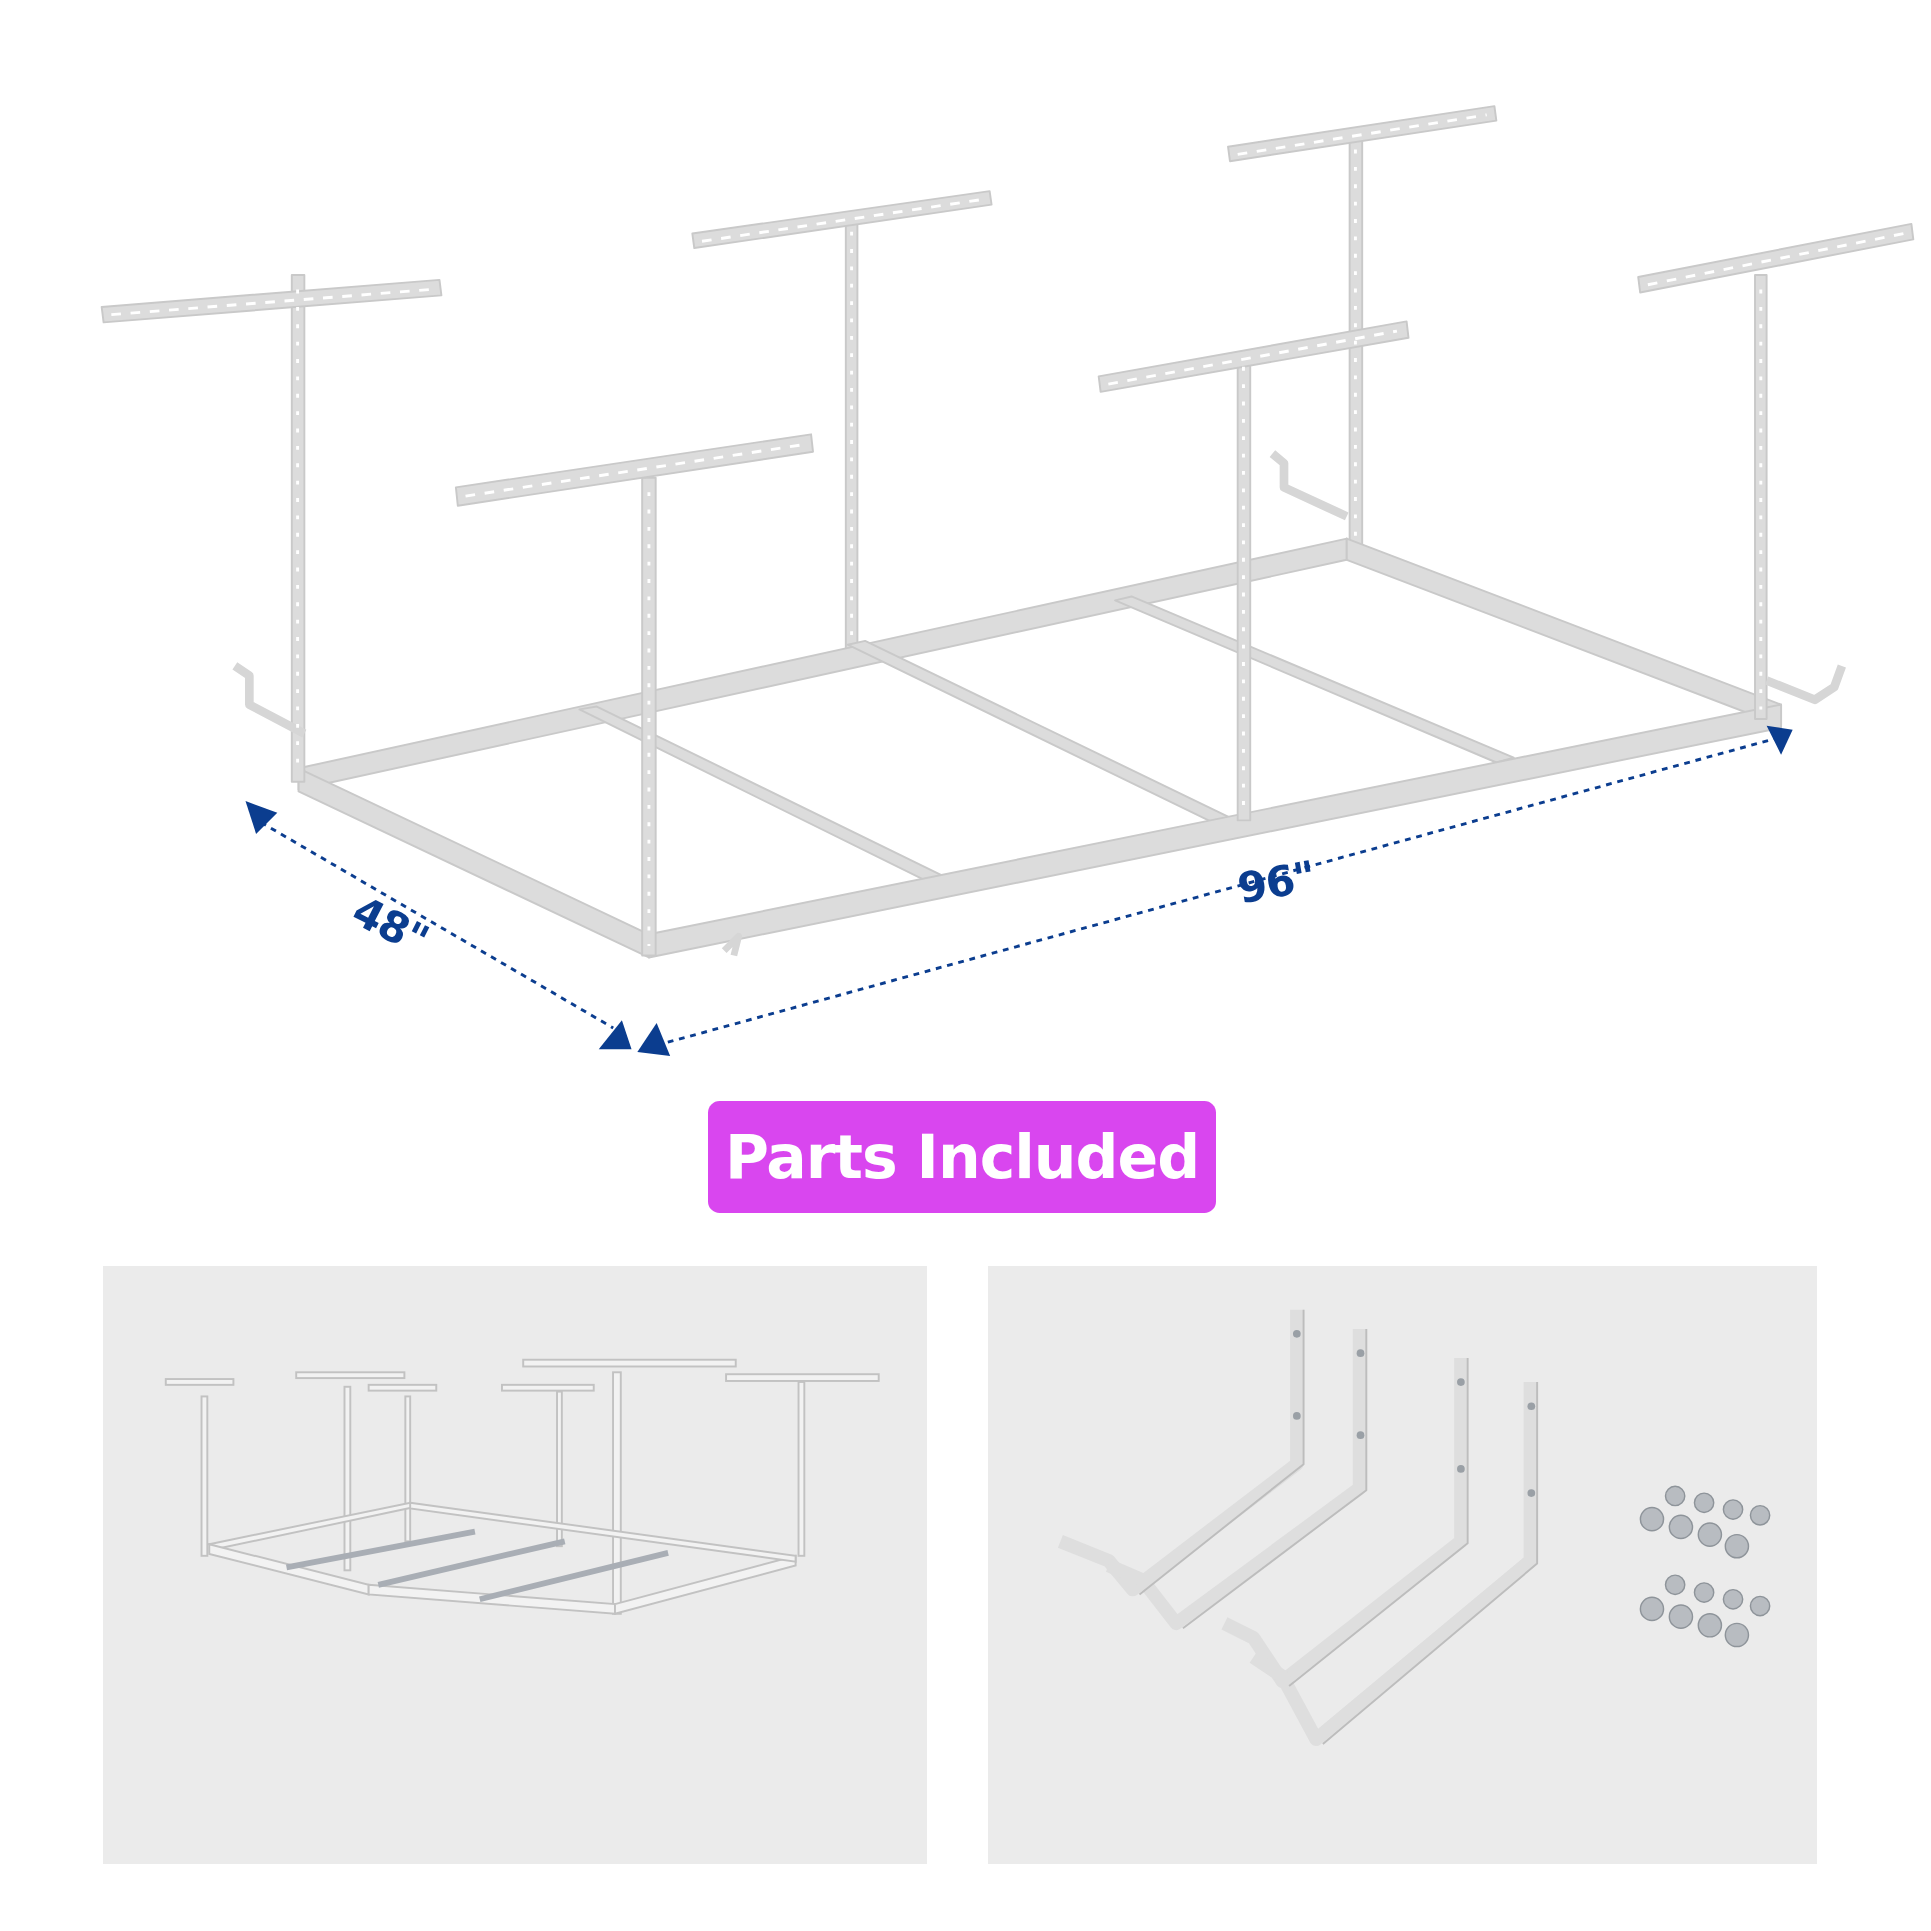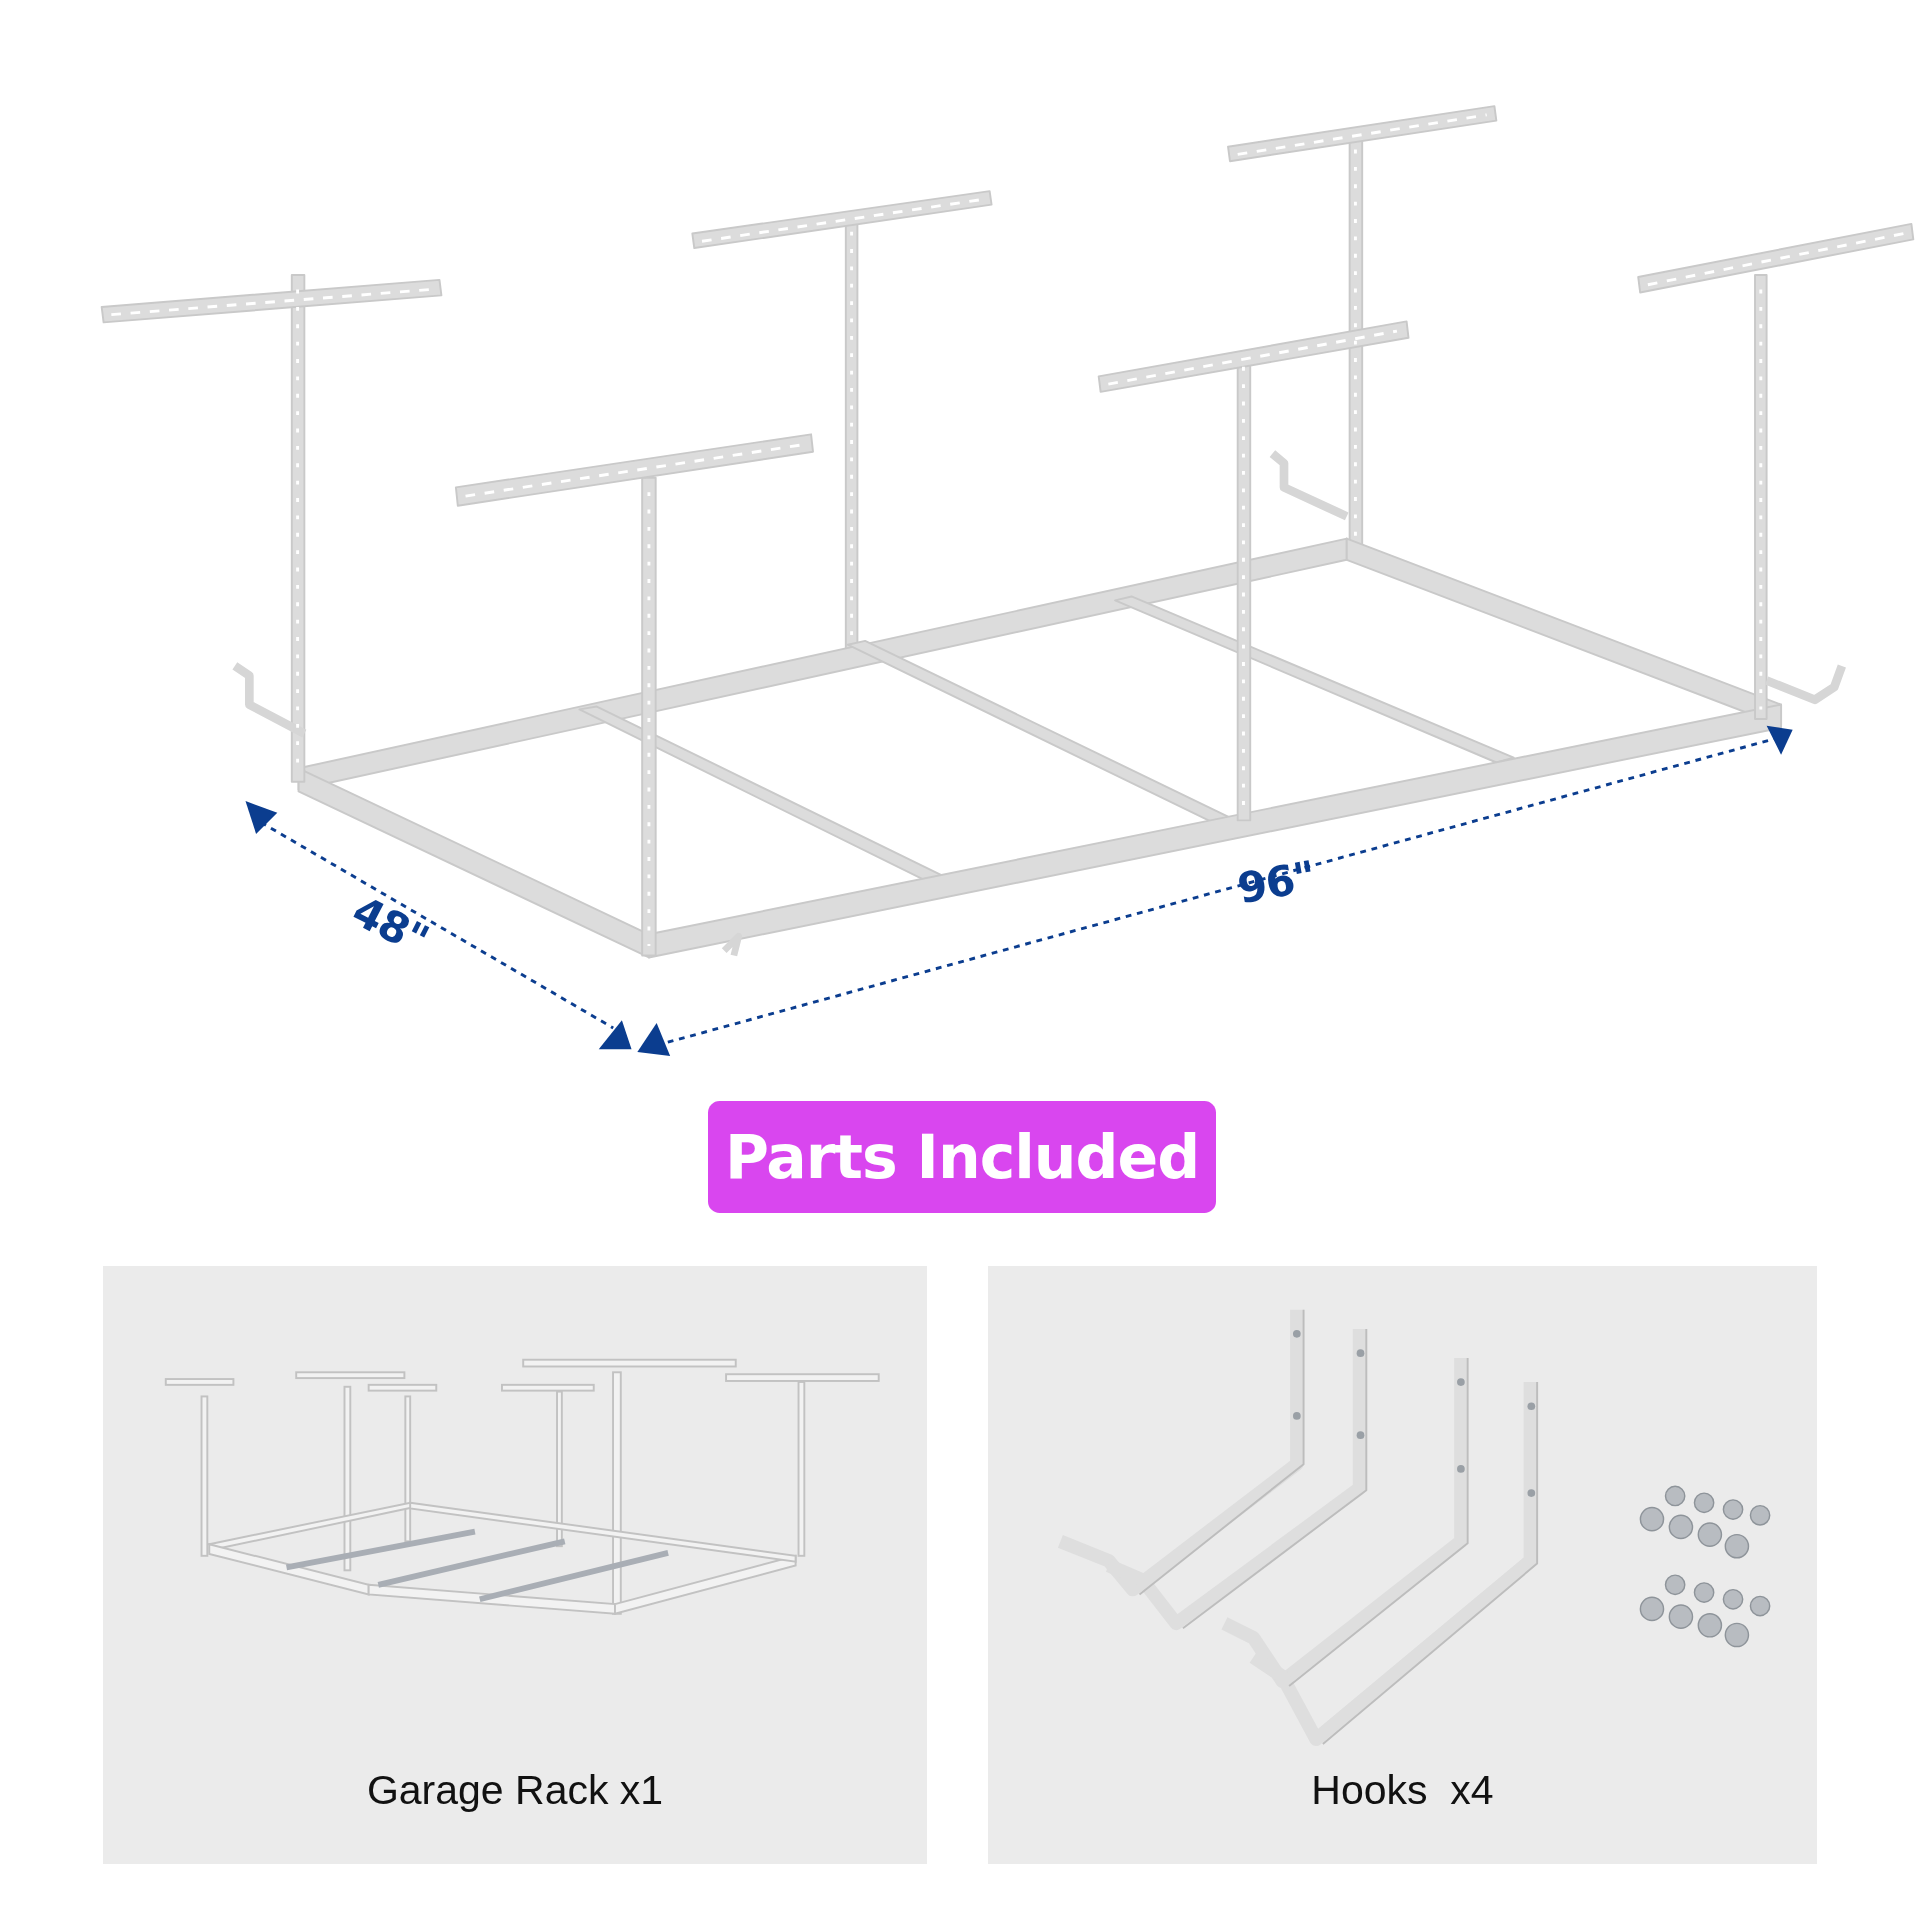--- a/index.html
+++ b/index.html
@@ -121,21 +121,20 @@
       <polygon points="275,330 530,350 530,360 275,340"></polygon>
       <polygon points="530,350 717,300 717,310 530,360"></polygon>
       <polygon points="318,245 717,300 717,306 318,251"></polygon>
     </g>
     <g stroke="#a9aeb5" stroke-width="6">
       <line x1="190" y1="312" x2="385" y2="275"></line>
       <line x1="285" y1="330" x2="478" y2="285"></line>
       <line x1="390" y1="345" x2="585" y2="297"></line>
     </g>
   </svg>
-  <div class="panel-caption">Garage Rack x1</div>
 </div>
 
 <div class="panel" id="panel-hooks">
   <svg width="829" height="598" viewBox="0 0 859 619">
     <g fill="none" stroke="#dedede" stroke-width="14" stroke-linejoin="round">
       <polyline points="320,45 320,205 150,335 125,305 75,285"></polyline>
       <polyline points="385,65 385,230 195,370 160,325 125,310"></polyline>
       <polyline points="490,95 490,285 305,430 275,385 245,370"></polyline>
       <polyline points="562,120 562,305 340,490 305,425 275,405"></polyline>
     </g>
@@ -167,15 +166,14 @@
       <circle cx="712" cy="330" r="10"></circle>
         <circle cx="742" cy="338" r="10"></circle>
         <circle cx="772" cy="345" r="10"></circle>
         <circle cx="800" cy="352" r="10"></circle>
       <circle cx="688" cy="355" r="12"></circle>
         <circle cx="718" cy="363" r="12"></circle>
         <circle cx="748" cy="372" r="12"></circle>
         <circle cx="776" cy="382" r="12"></circle>
     </g>
   </svg>
-  <div class="panel-caption" style="white-space: pre;">Hooks  x4</div>
 </div>
 
 
 </body></html>

